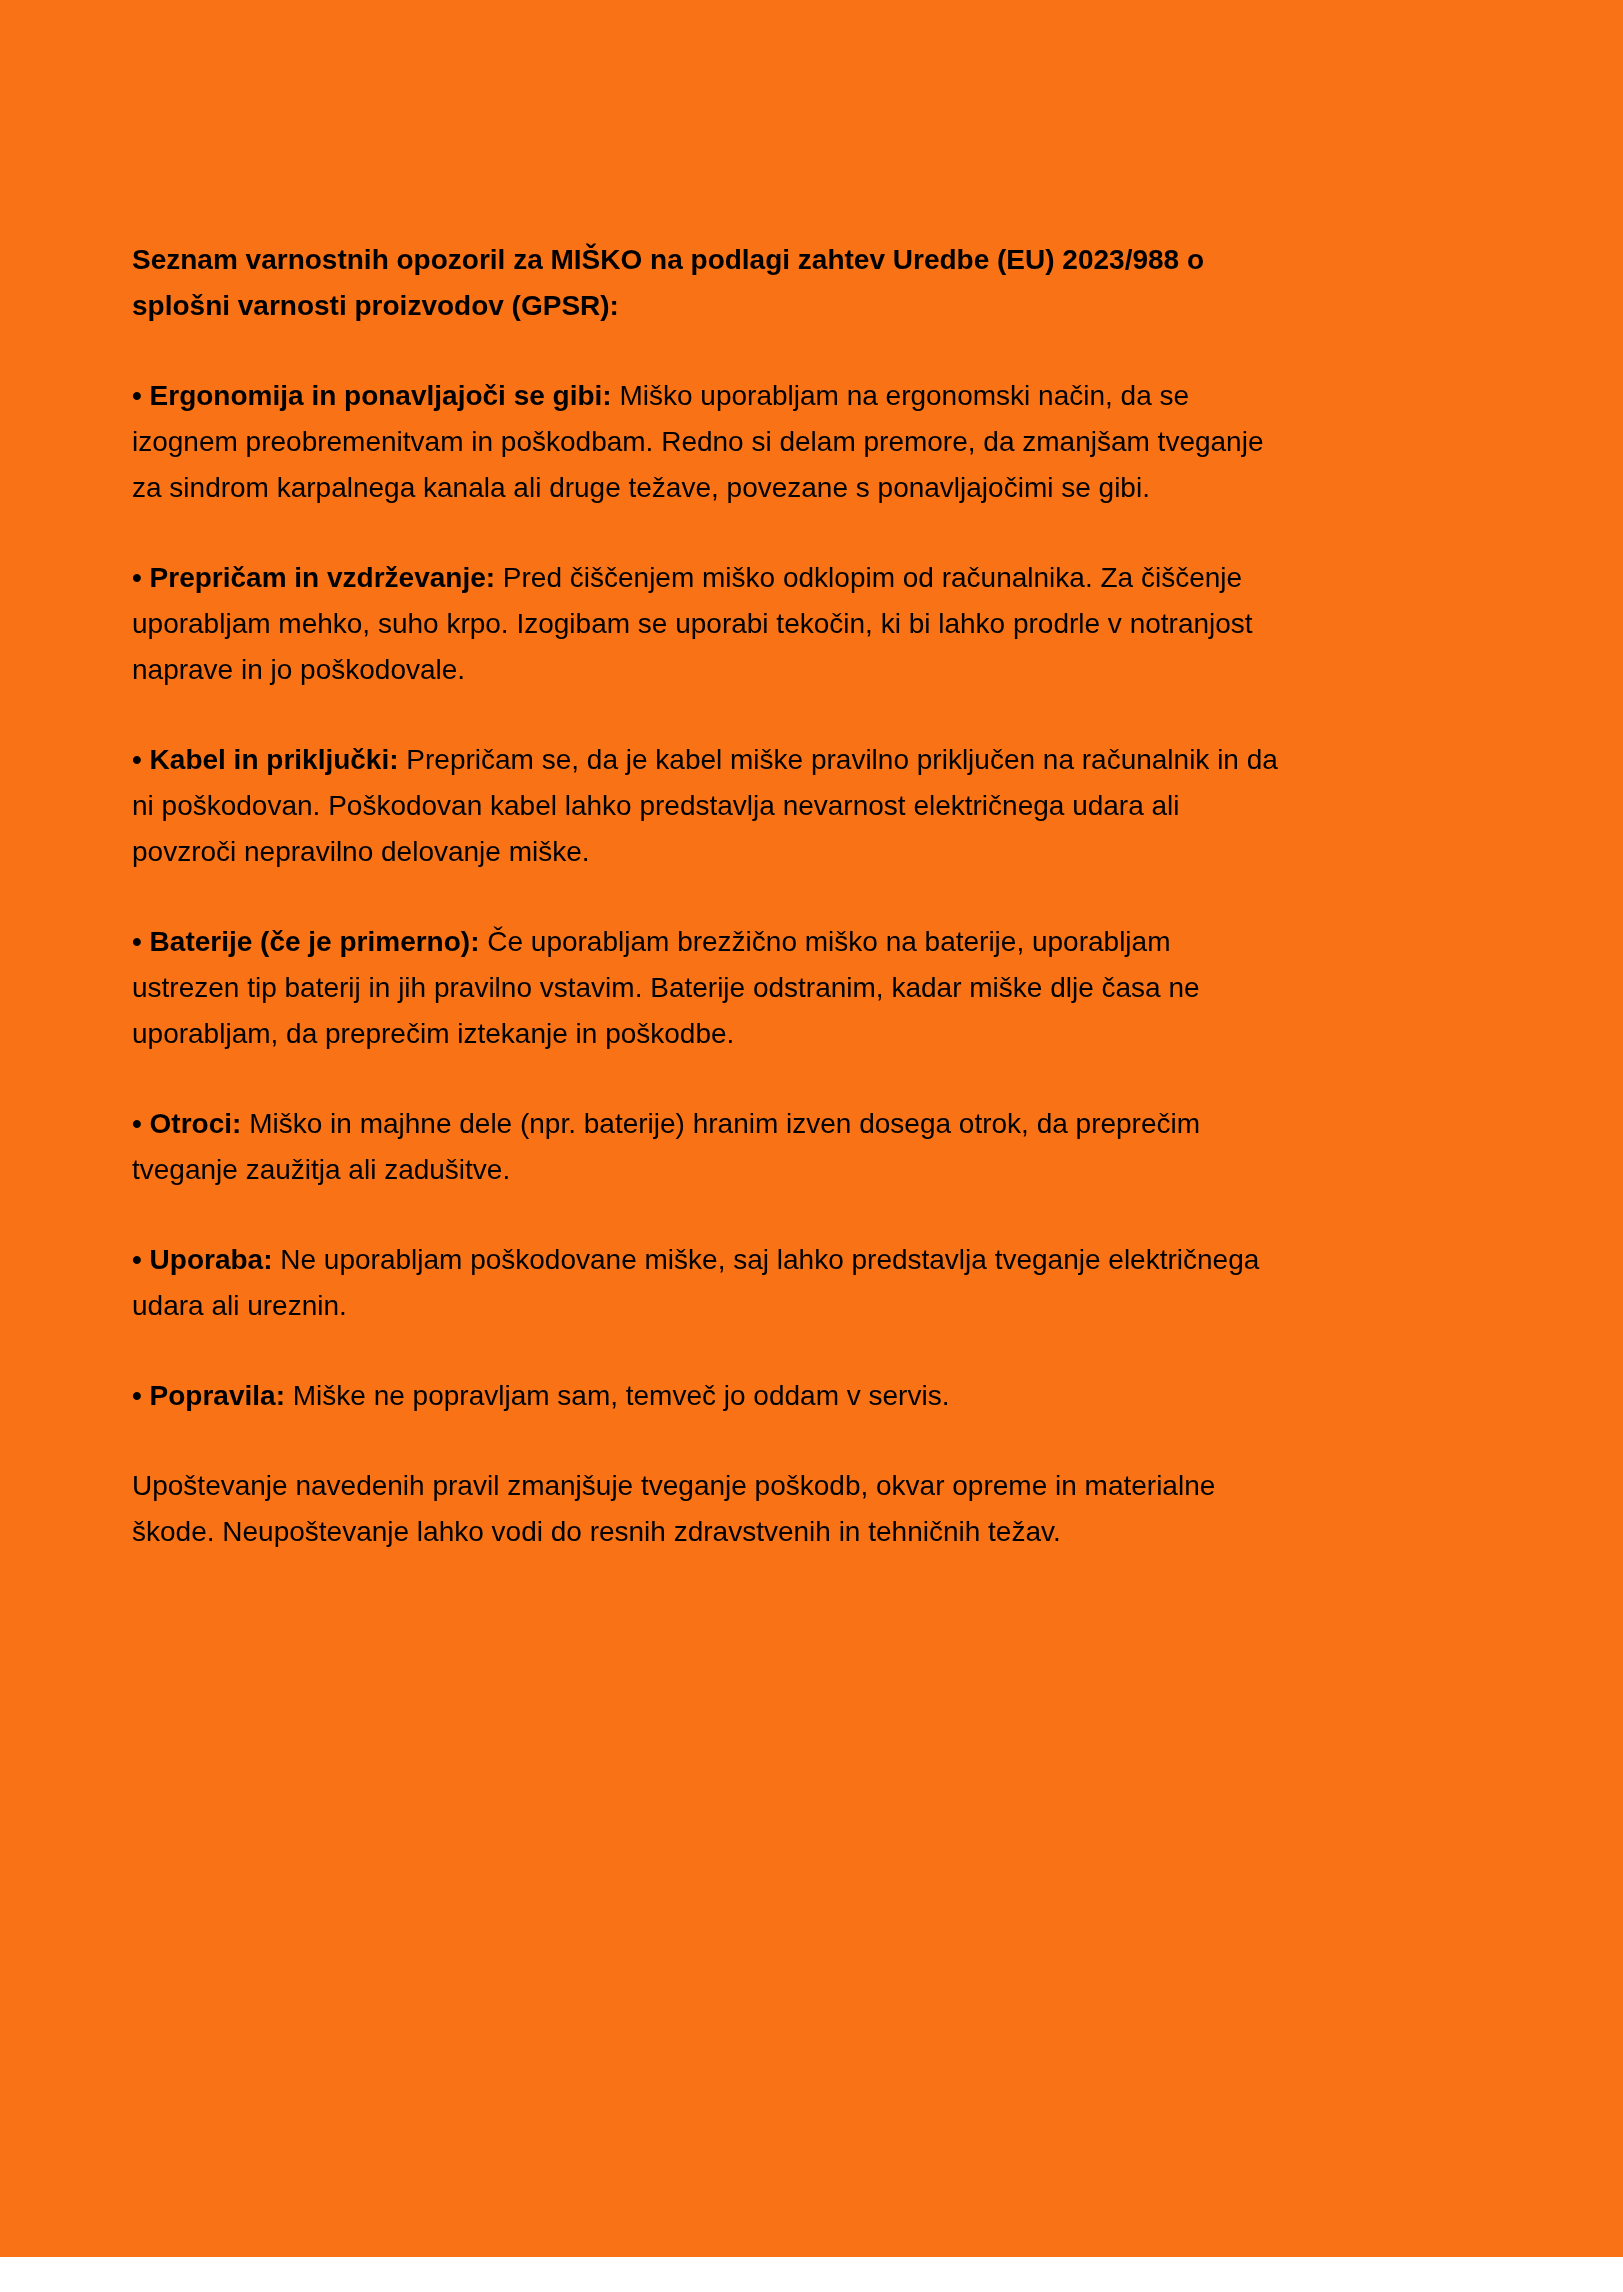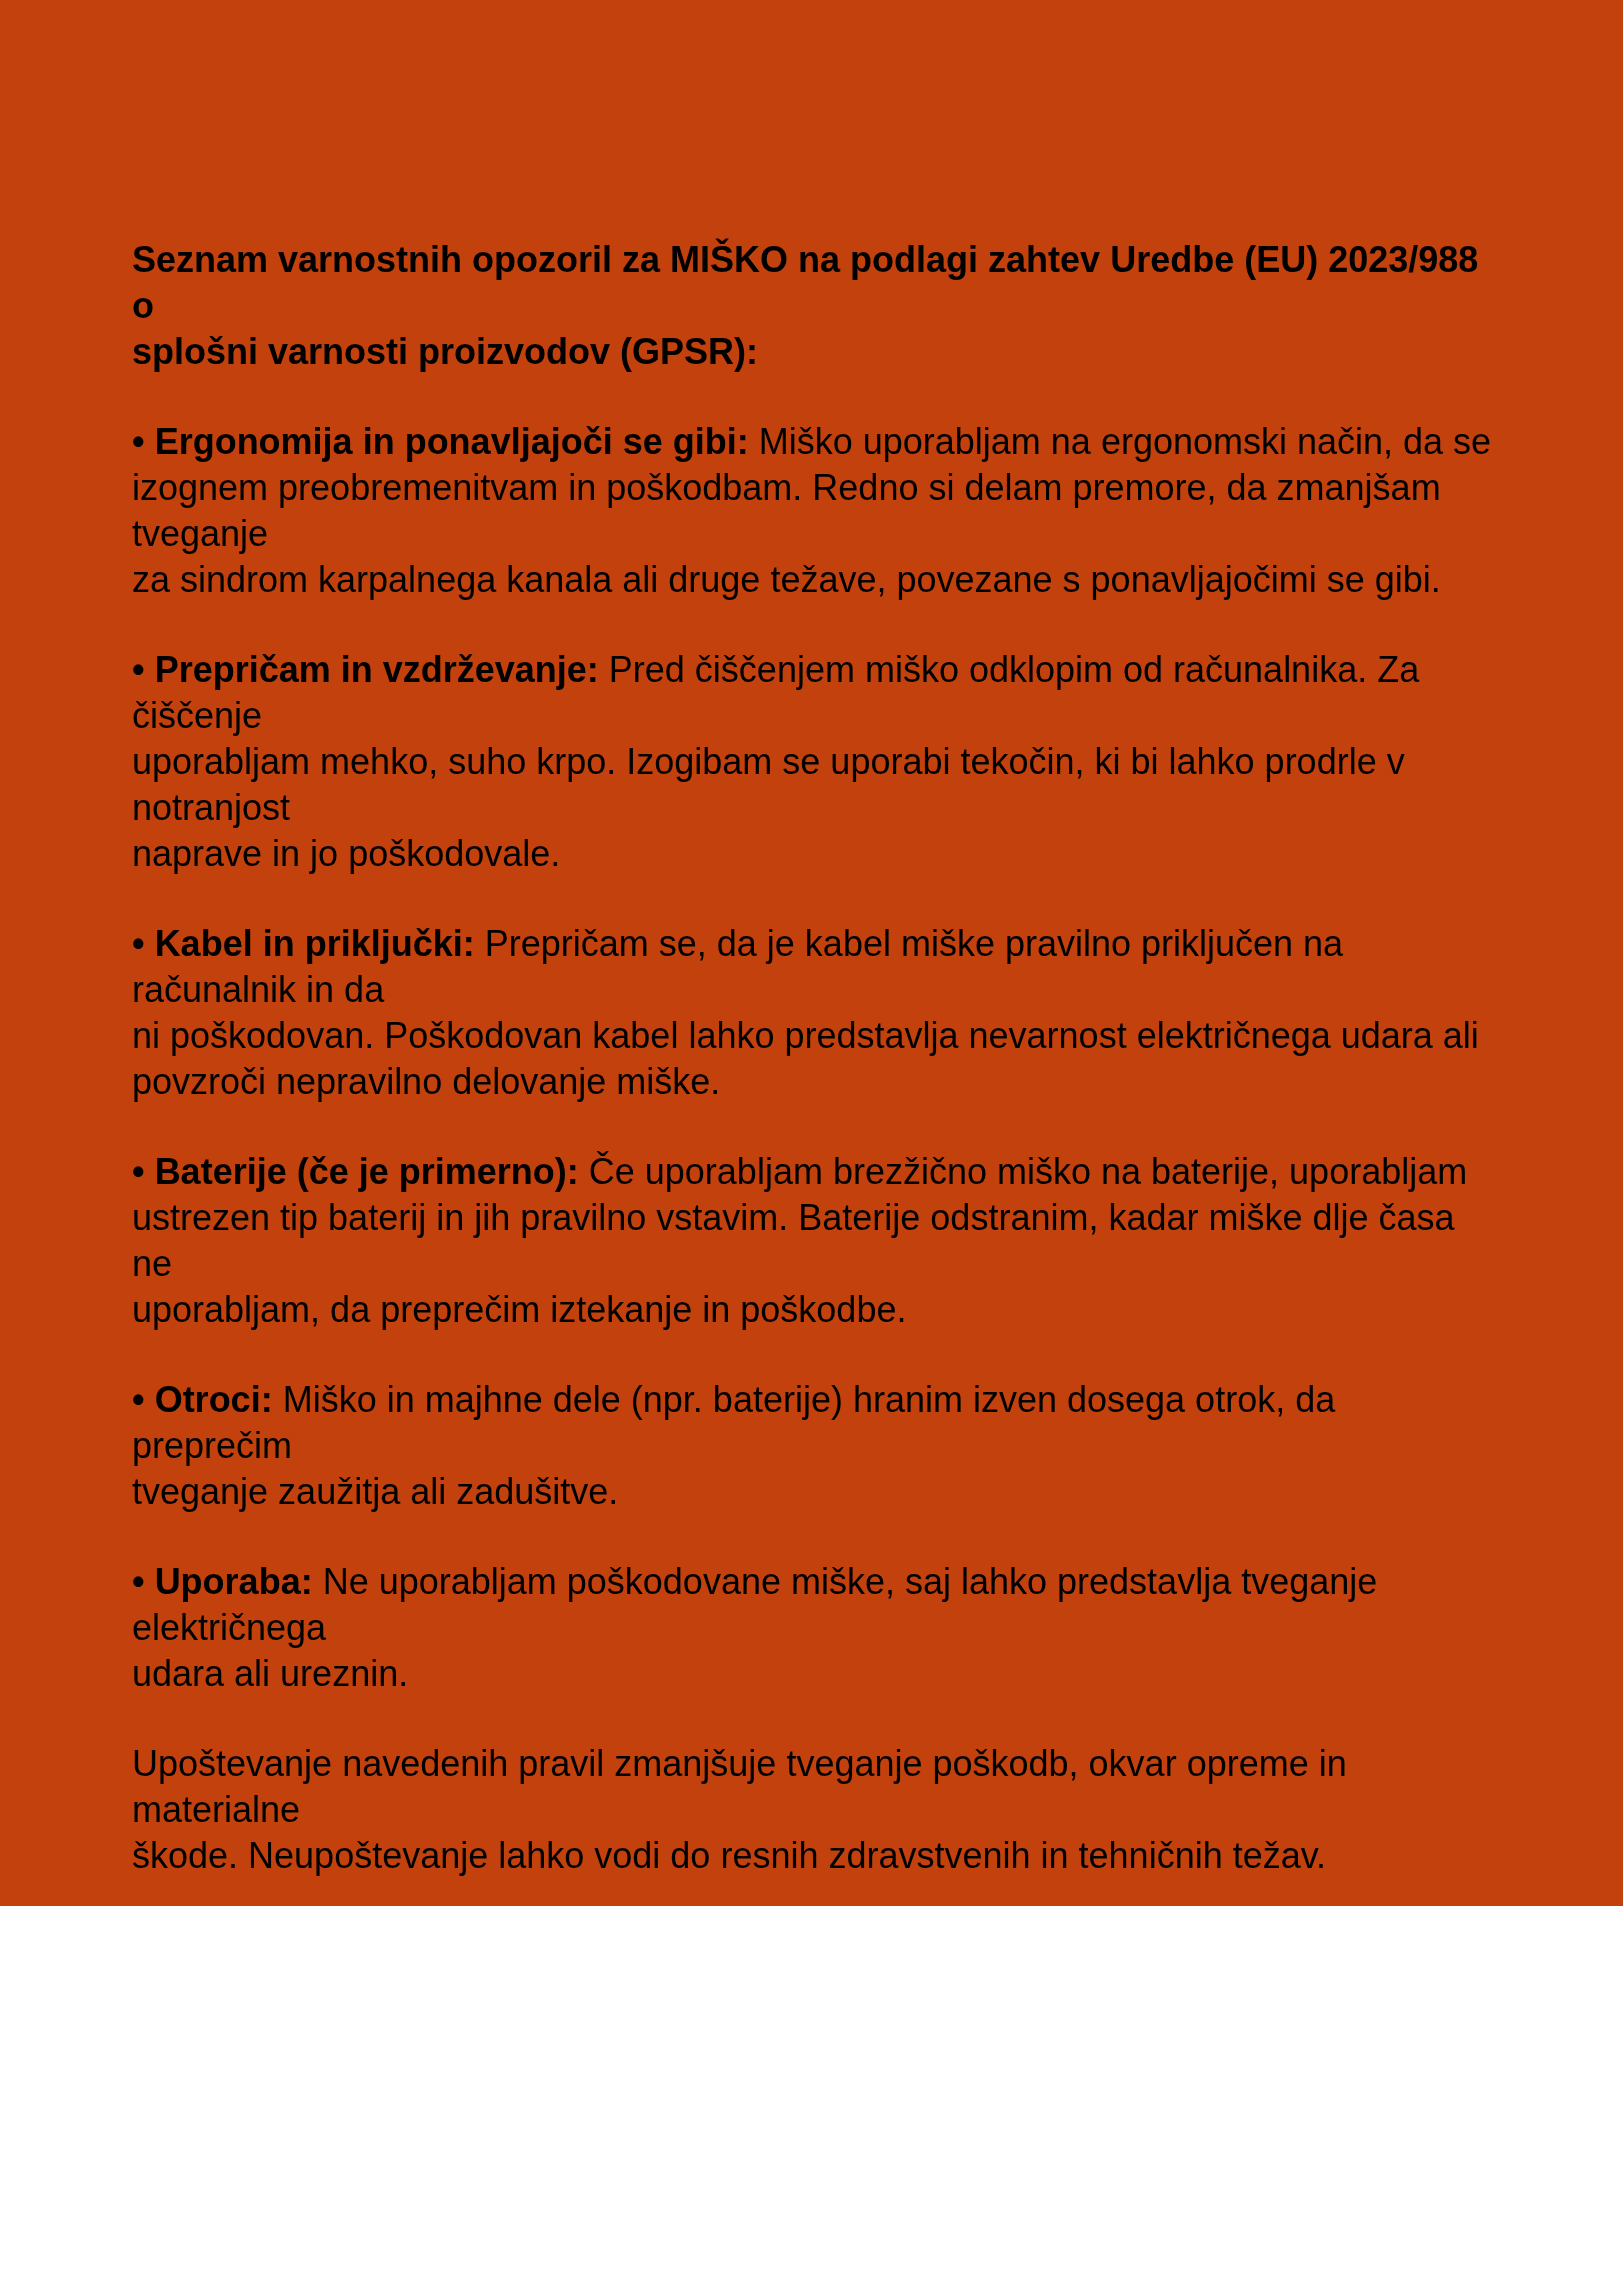--- a/index.html
+++ b/index.html
@@ -2,26 +2,26 @@
 <html><head>
 <meta charset="utf-8">
 <style>
   html, body {
     margin: 0;
     padding: 0;
     background: #ffffff;
   }
   .page {
     width: 1623px;
-    height: 1906px;
-    background: #c2410c;
+    height: 2257px;
+    background: #f97316;
     box-sizing: border-box;
     padding: 237px 127px 118px 132px;
     font-family: "Liberation Sans", "DejaVu Sans", sans-serif;
-    font-size: 36px;
+    font-size: 28px;
     line-height: 46px;
     color: #000000;
     overflow: hidden;
   }
   .para {
     margin: 0 0 44px 0;
     padding: 0;
   }
   .title {
     font-weight: 700;
@@ -62,20 +62,21 @@
 uporabljam, da preprečim iztekanje in poškodbe.</span></p>
 
 
   <p class="para"><span class="marker">•</span> <span class="label">Otroci:</span> <span class="pre">Miško in majhne dele (npr. baterije) hranim izven dosega otrok, da preprečim
 tveganje zaužitja ali zadušitve.</span></p>
 
 
   <p class="para"><span class="marker">•</span> <span class="label">Uporaba:</span> <span class="pre">Ne uporabljam poškodovane miške, saj lahko predstavlja tveganje električnega
 udara ali ureznin.</span></p>
 
+  <p class="para"><span class="marker">•</span> <span class="label">Popravila:</span> <span class="pre">Miške ne popravljam sam, temveč jo oddam v servis.</span></p>
 
 
   <p class="para"><span class="pre">Upoštevanje navedenih pravil zmanjšuje tveganje poškodb, okvar opreme in materialne
 škode. Neupoštevanje lahko vodi do resnih zdravstvenih in tehničnih težav.</span></p>
 
 
 </div>
 
 
 </body></html>

